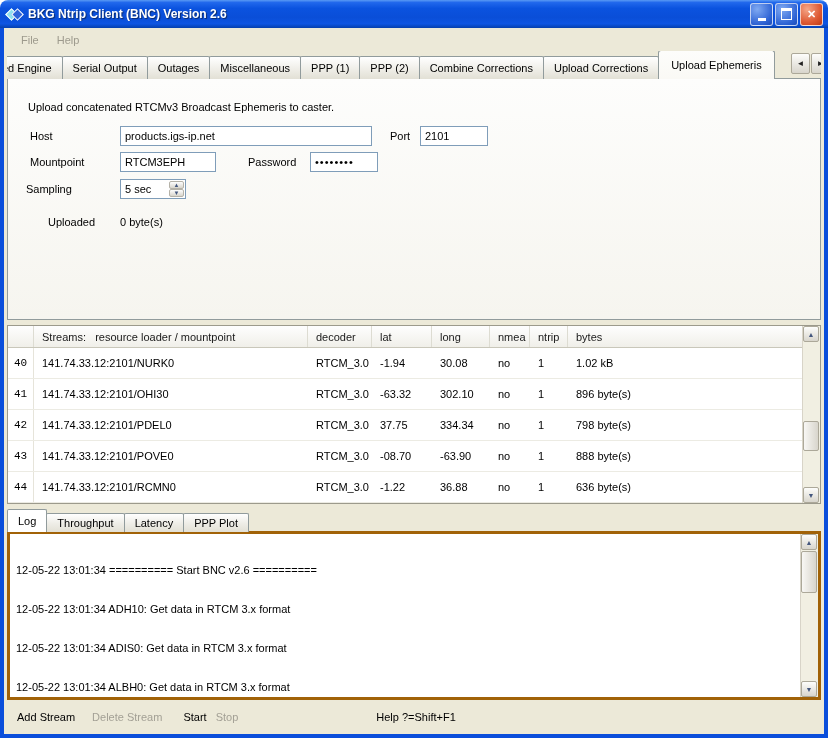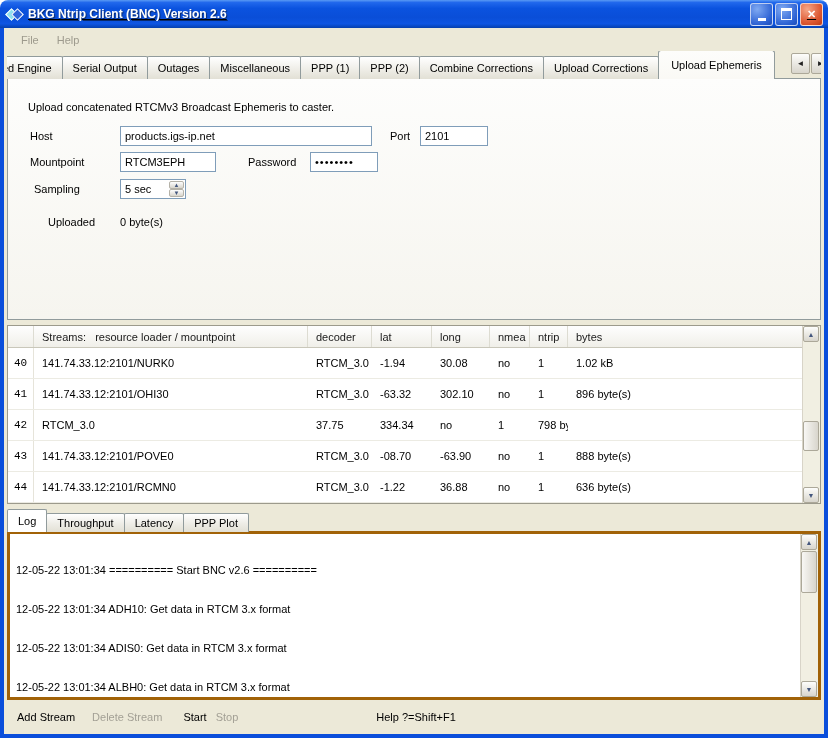--- a/index.html
+++ b/index.html
@@ -2,21 +2,21 @@
 <html><head>
 <meta charset="utf-8">
 <style>
   html,body{margin:0;padding:0;background:#fff;}
   body{width:828px;height:738px;font-family:"Liberation Sans",sans-serif;font-size:11px;color:#000;overflow:hidden;}
 
   .window{width:828px;height:738px;display:flex;flex-direction:column;}
 
   
   .titlebar{height:28px;border-radius:8px 8px 0 0;display:flex;align-items:center;padding:0 5px 0 6px;
-    background:linear-gradient(180deg,#5A9AF4 0%,#2168EC 9%,#0B53DF 30%,#0A4ED8 62%,#0E55E2 85%,#0540AE 100%);text-decoration:underline;}
+    background:linear-gradient(180deg,#5A9AF4 0%,#2168EC 9%,#0B53DF 30%,#0A4ED8 62%,#0E55E2 85%,#0540AE 100%);}
   .app-icon{width:18px;height:16px;position:relative;margin-right:4px;flex:0 0 auto;}
   .app-icon .d1,.app-icon .d2{position:absolute;width:7px;height:7px;transform:rotate(45deg);}
   .app-icon .d1{background:#8FE0EE;border:1px solid #fff;left:1px;top:4px;}
   .app-icon .d2{background:#2E63D8;border:1px solid #fff;left:7px;top:4px;}
   .title-text{color:#fff;font-weight:bold;font-size:12px;text-shadow:1px 1px 1px #0A2A6A;flex:1;white-space:nowrap;overflow:hidden;}
   .tb-btn{width:21px;height:21px;border:1px solid rgba(255,255,255,.7);border-radius:3px;margin-left:2px;
     display:flex;align-items:center;justify-content:center;color:#fff;flex:0 0 auto;}
   .btn-min,.btn-max{background:radial-gradient(circle at 30% 25%,#7FA9F2,#2E63D4 70%,#1C4BB8);}
   .btn-close{background:radial-gradient(circle at 30% 25%,#F5A687,#DE5B35 60%,#BE3A15);font-size:11px;font-weight:bold;}
   .glyph-min{width:8px;height:3px;background:#fff;margin-top:10px;}
@@ -138,21 +138,21 @@
       <span class="flabel" style="left:22px;top:51px;">Host</span>
       <input class="xp-input" style="left: 112px; top: 47px; width: 252px;" value="products.igs-ip.net">
       <span class="flabel" style="left:382px;top:51px;">Port</span>
       <input class="xp-input" style="left: 412px; top: 47px; width: 68px;" value="2101">
 
       <span class="flabel" style="left:22px;top:77px;">Mountpoint</span>
       <input class="xp-input" style="left: 112px; top: 73px; width: 96px;" value="RTCM3EPH">
       <span class="flabel" style="left:240px;top:77px;">Password</span>
       <input class="xp-input" style="left: 302px; top: 73px; width: 68px; letter-spacing: 1px;" value="••••••••">
 
-      <span class="flabel" style="left:26px;top:104px;text-align:right;">Sampling</span>
+      <span class="flabel" style="left:18px;top:104px;text-align:right;">Sampling</span>
       <div class="spinbox">
         <span>5 sec</span>
         <div class="spin-buttons">
           <div class="spin-btn">
               <span>▲</span>
             </div>
           <div class="spin-btn">
               <span>▼</span>
             </div>
         </div>
@@ -189,20 +189,21 @@
         <div class="td">141.74.33.12:2101/OHI30</div>
         <div class="td">RTCM_3.0</div>
         <div class="td">-63.32</div>
         <div class="td">302.10</div>
         <div class="td">no</div>
         <div class="td">1</div>
         <div class="td">896 byte(s)</div>
       </div>
       <div class="trow tgrid">
         <div class="td td-index">42</div>
+        <div class="td">141.74.33.12:2101/PDEL0</div>
         <div class="td">RTCM_3.0</div>
         <div class="td">37.75</div>
         <div class="td">334.34</div>
         <div class="td">no</div>
         <div class="td">1</div>
         <div class="td">798 byte(s)</div>
       </div>
       <div class="trow tgrid">
         <div class="td td-index">43</div>
         <div class="td">141.74.33.12:2101/POVE0</div>

